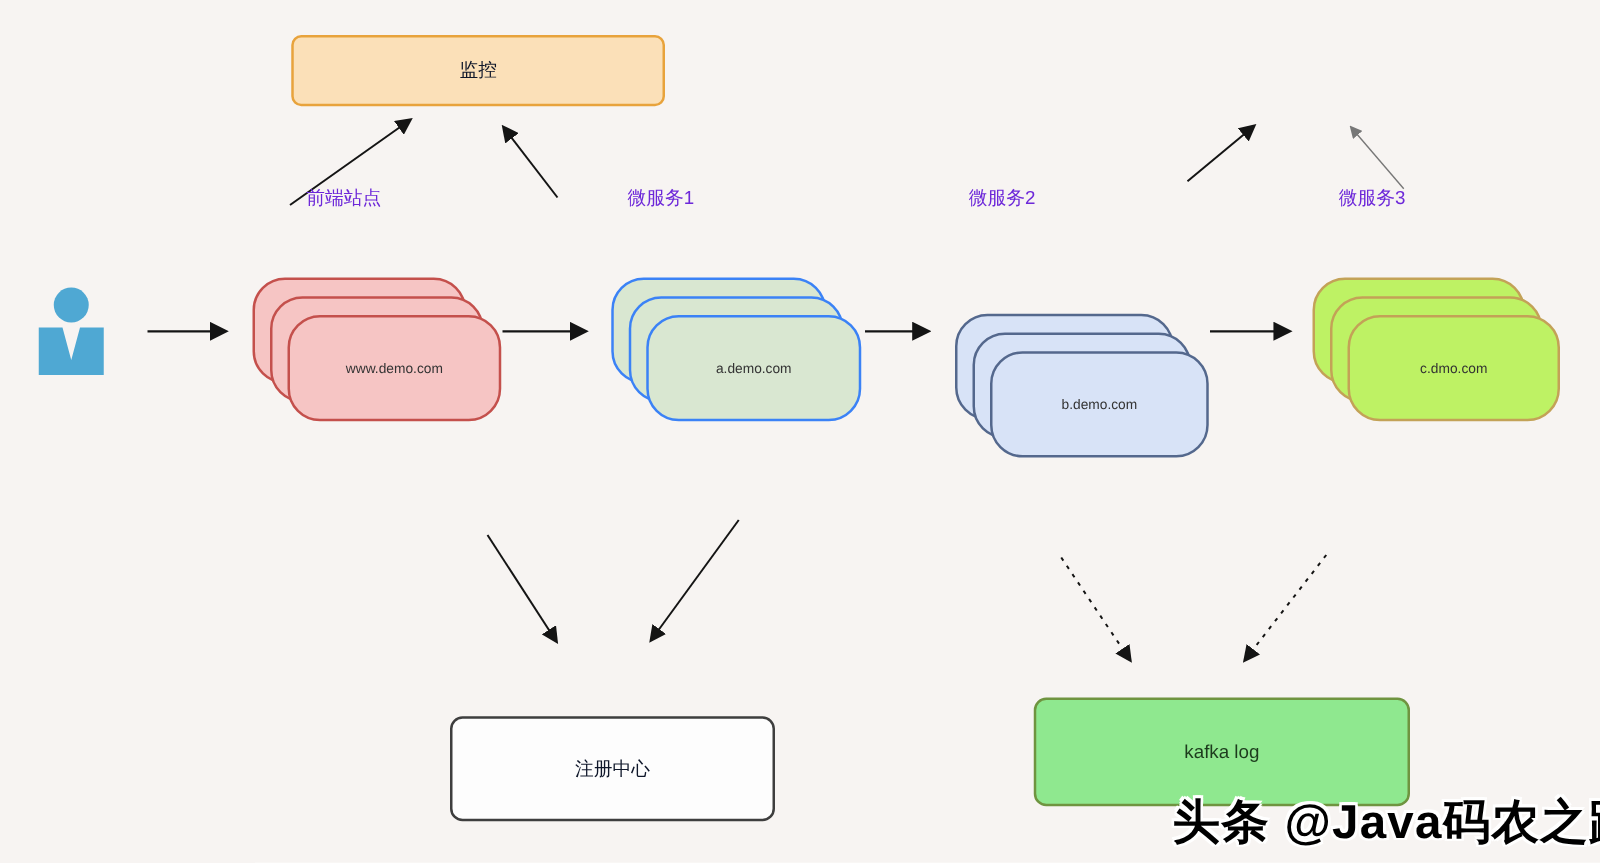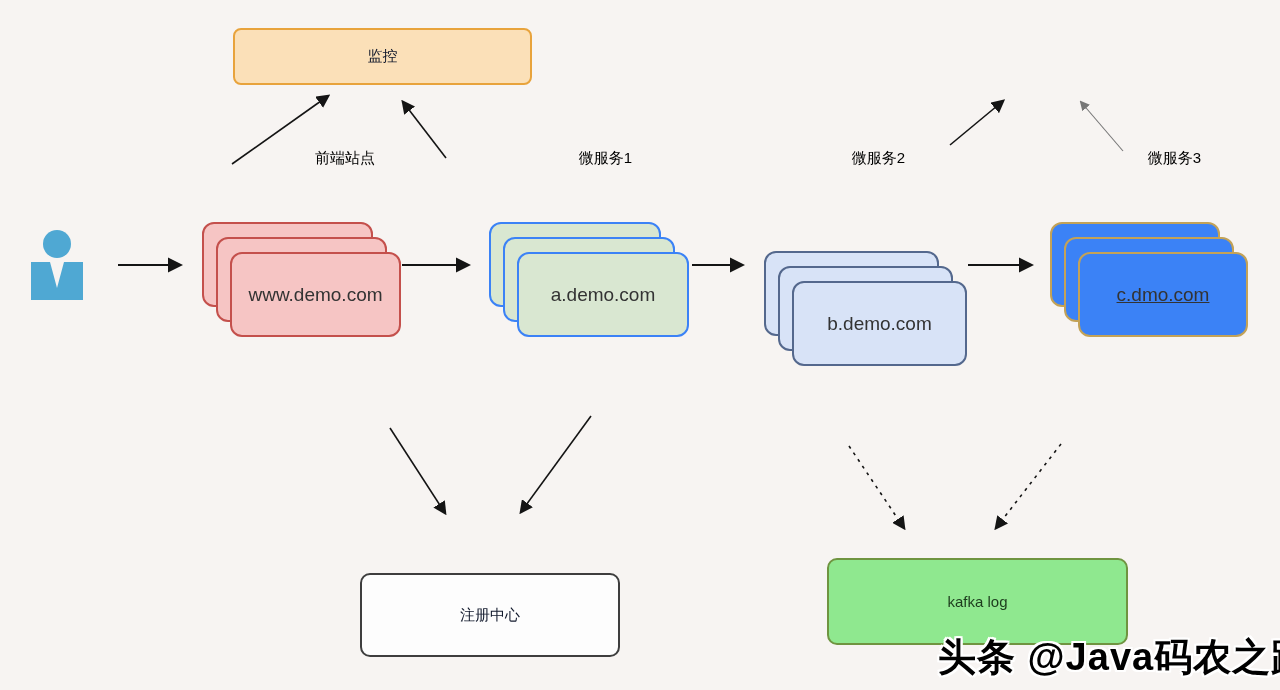--- a/index.html
+++ b/index.html
@@ -30,54 +30,54 @@
     color: #0f172a;
   }
   .box-monitor  { left: 233px; top: 28px;  width: 299px; height: 57px; background: #FBE0B8; border: 2px solid #E8A33C; border-radius: 8px; }
   .box-tracing  { left: 885px; top: 28px;  width: 300px; height: 57px; background: #EBD5DC; border: 2px solid #82828A; border-radius: 8px; }
   .box-registry { left: 360px; top: 573px; width: 260px; height: 84px; background: #FDFDFD; border: 2px solid #3E3E3E; border-radius: 10px; }
   .box-kafka    { left: 827px; top: 558px; width: 301px; height: 87px; background: #8FE88F; border: 2px solid #6F9440; border-radius: 10px; color: #1d3b1d; }
 
   .diagram-label {
     position: absolute;
     width: 130px;
-    text-align: right;
+    text-align: left;
     font-size: 15px;
-    color: #000000;
+    color: #6d28d9;
   }
   .label-front-site { left: 245px;  top: 149px; }
   .label-service1   { left: 502px;  top: 149px; }
   .label-service2   { left: 775px;  top: 149px; }
   .label-service3   { left: 1071px; top: 149px; }
 
   .stack { position: absolute; }
   .card {
     position: absolute;
-    border-radius: 12px;
+    border-radius: 26px;
     display: flex;
     align-items: center;
     justify-content: center;
-    font-size: 19px;
+    font-size: 11px;
     color: #333;
   }
   .card.layer1 { left: 0;    top: 0;    }
   .card.layer2 { left: 14px; top: 15px; }
   .card.layer3 { left: 28px; top: 30px; }
 
   .stack-www { left: 202px;  top: 222px; }
   .stack-www .card { width: 171px; height: 85px; background: #F6C5C4; border: 2px solid #C4504C; }
 
   .stack-a { left: 489px; top: 222px; }
   .stack-a .card { width: 172px; height: 85px; background: #D9E7D1; border: 2px solid #3b82f6; }
 
   .stack-b { left: 764px; top: 222px; }
   .stack-b .card { width: 175px; height: 85px; background: #D8E3F7; border: 2px solid #54688D; margin-top: 29px; }
 
   .stack-c { left: 1050px; top: 222px; }
-  .stack-c .card { width: 170px; height: 85px; background: #3b82f6; border: 2px solid #C3A257; text-decoration: underline; }
+  .stack-c .card { width: 170px; height: 85px; background: #bef264; border: 2px solid #C3A257; }
 
   .user-icon-wrap {
     position: absolute;
     left: 28px; top: 228px;
     width: 60px; height: 75px;
   }
 
   .watermark {
     position: absolute;
     left: 938px; top: 632px;

